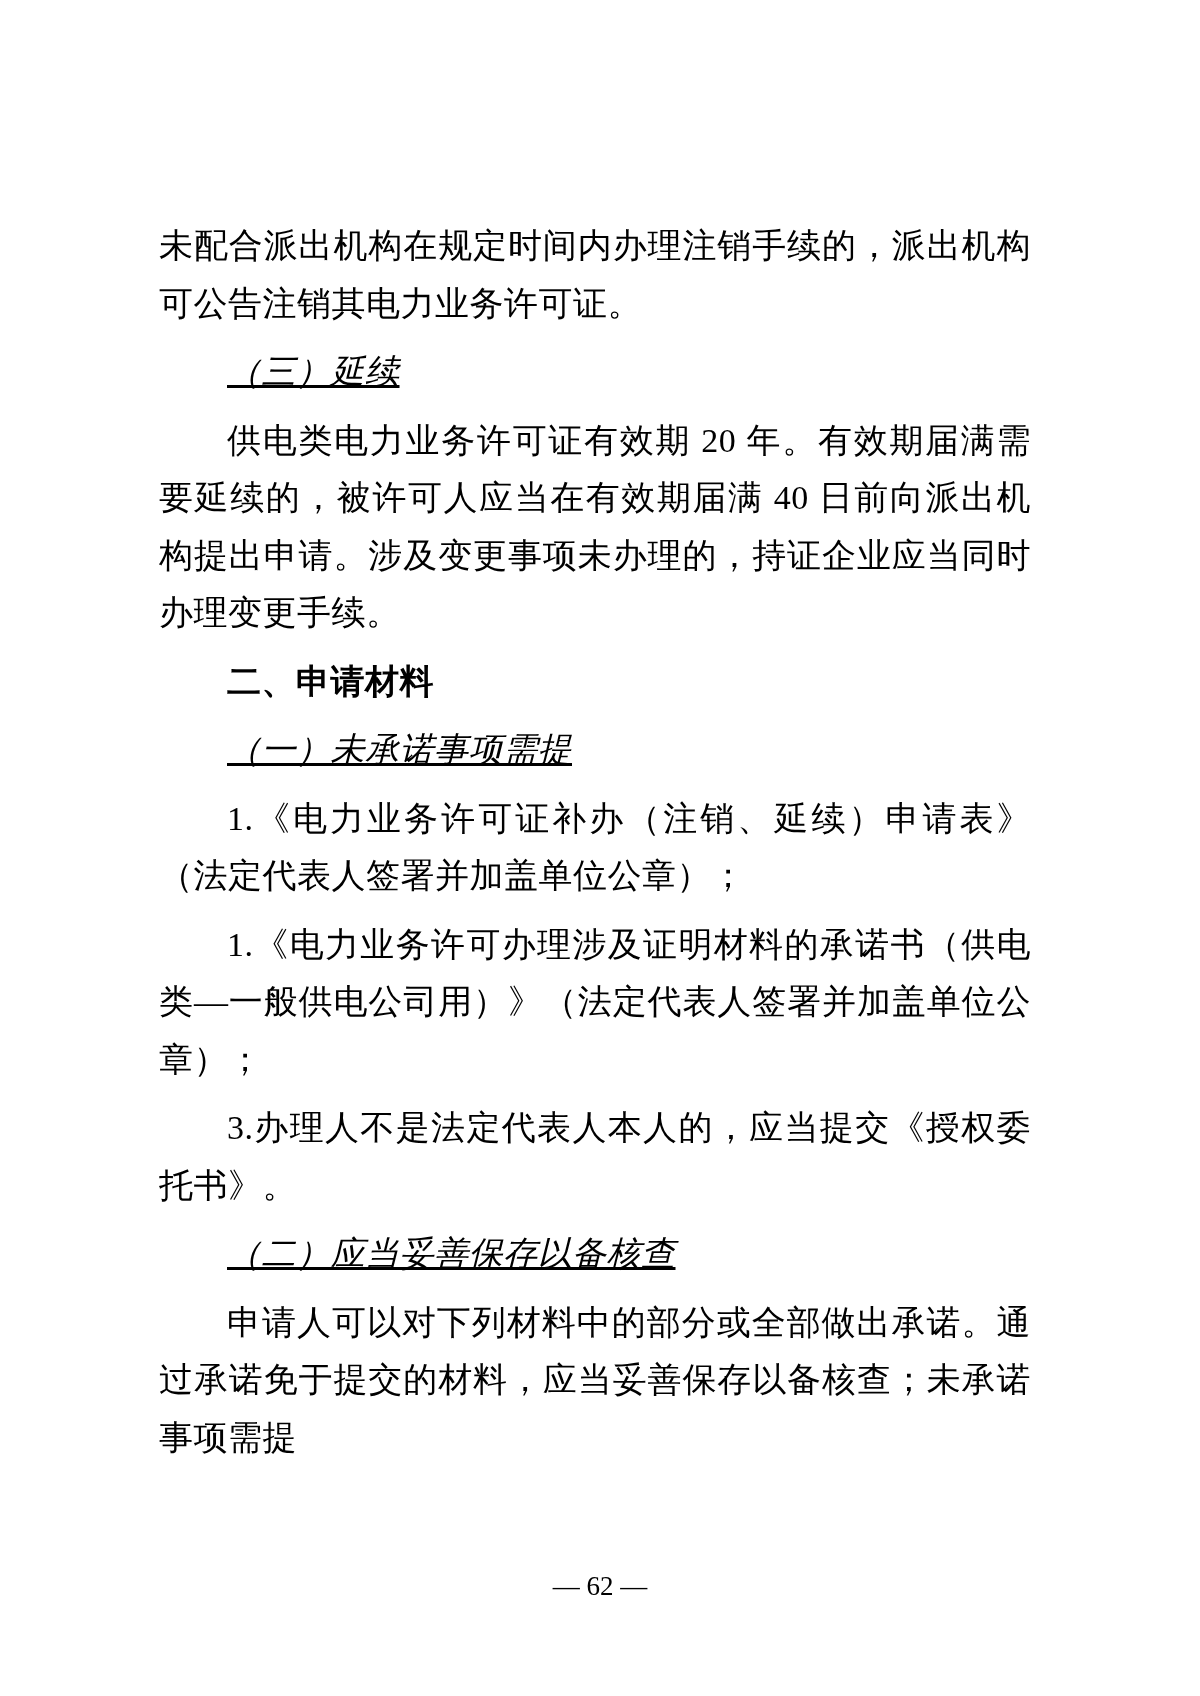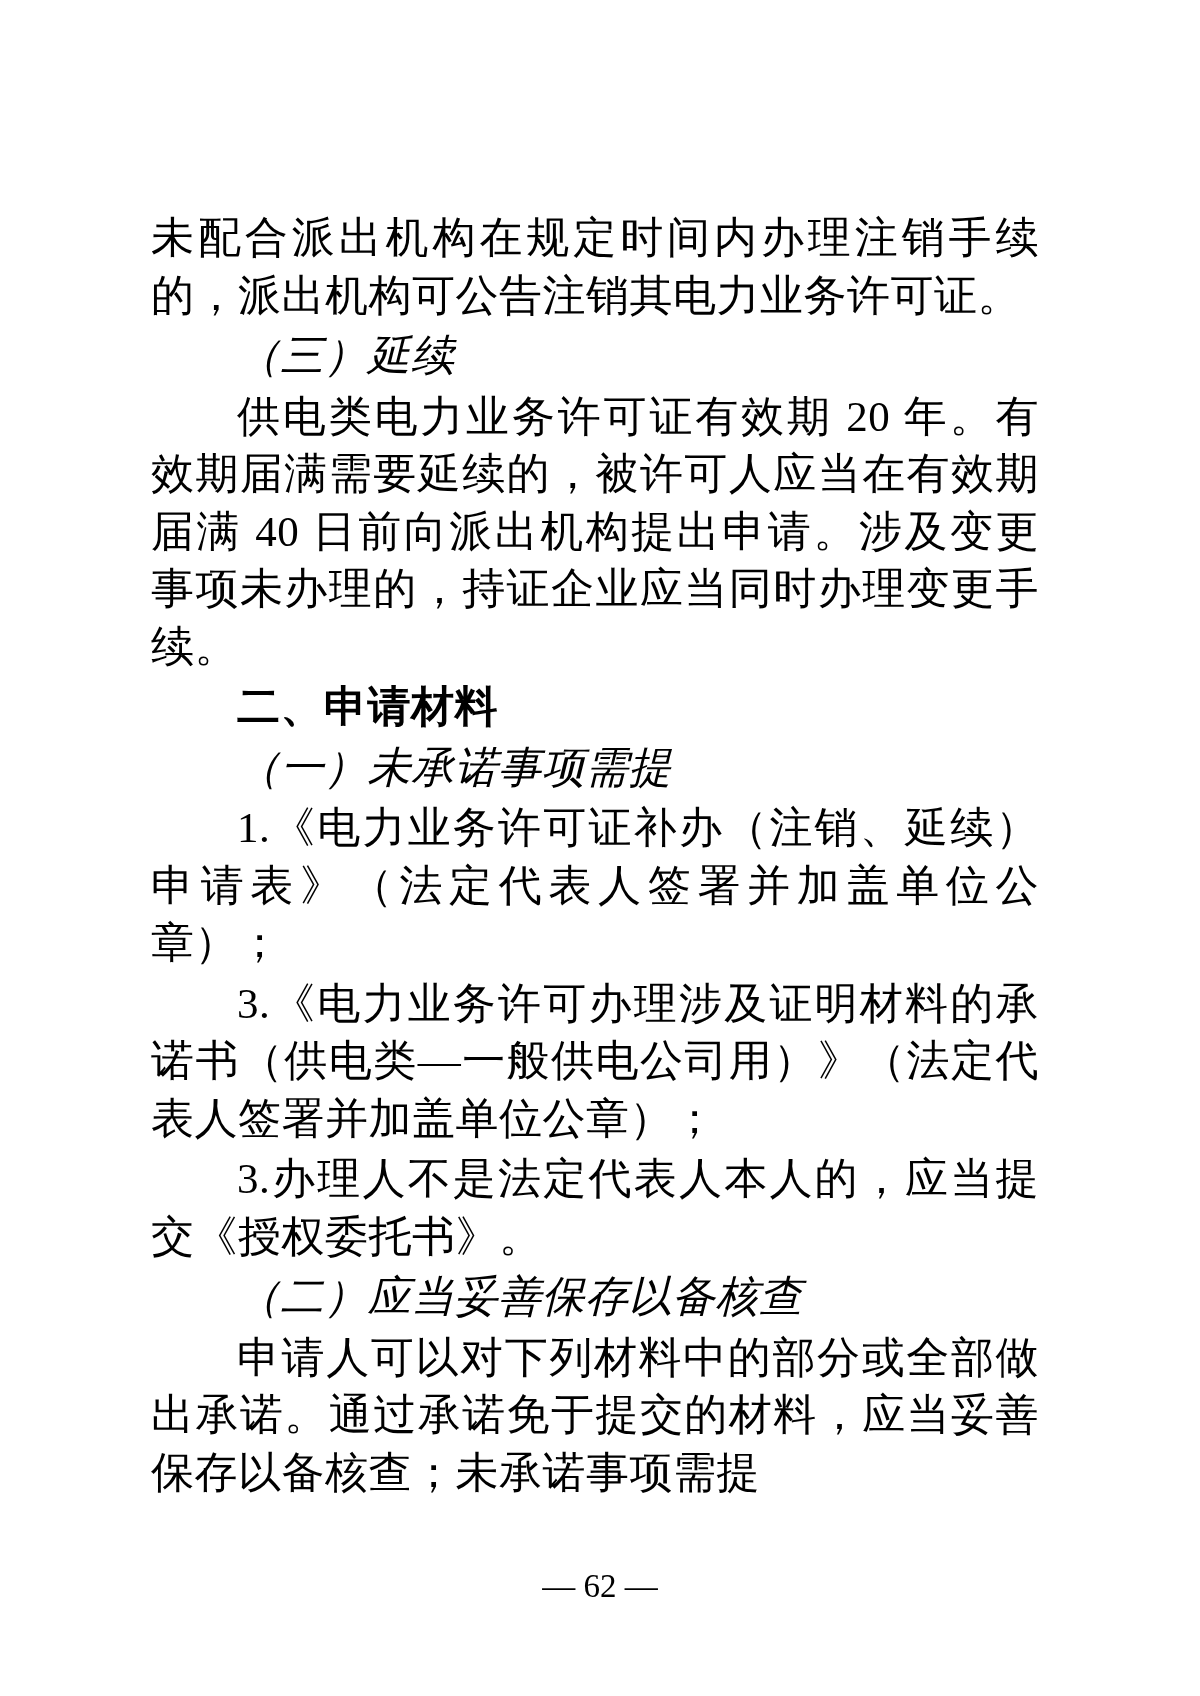--- a/index.html
+++ b/index.html
@@ -17,64 +17,65 @@
     font-family: "Liberation Serif", "DejaVu Serif", serif;
     overflow: hidden;
   }
   .content {
     position: absolute;
     left: 148px;
     top: 206px;
     width: 894px;
   }
   .content p {
-    margin: 3px;
+    margin: 11px;
     padding: 0;
-    font-size: 43px;
+    font-size: 34px;
     line-height: 57.5px;
     text-align: justify;
     text-justify: inter-character;
     letter-spacing: 0.5px;
   }
   .content p.indent {
     text-indent: 2em;
   }
   .kai {
     font-style: italic;
     font-family: "Liberation Serif", "DejaVu Serif", serif;
+    text-decoration: underline;
   }
   .hei-bold {
     font-style: normal;
     font-weight: bold;
     font-family: Liberation Serif, serif;
     letter-spacing: 2px;
   }
   .footer {
     position: absolute;
     left: 0;
     top: 1566px;
     width: 100%;
     text-align: center;
-    font-size: 33px;
+    font-size: 27px;
     line-height: 40px;
     font-family: "Liberation Serif", "DejaVu Serif", serif;
   }
 </style>
 </head>
 <body>
 
 <div class="page">
   <div class="content">
     <p>未配合派出机构在规定时间内办理注销手续的，派出机构可公告注销其电力业务许可证。</p>
     <p class="indent kai">（三）延续</p>
     <p class="indent">供电类电力业务许可证有效期 20 年。有效期届满需要延续的，被许可人应当在有效期届满 40 日前向派出机构提出申请。涉及变更事项未办理的，持证企业应当同时办理变更手续。</p>
     <p class="indent hei-bold">二、申请材料</p>
     <p class="indent kai">（一）未承诺事项需提</p>
     <p class="indent">1.《电力业务许可证补办（注销、延续）申请表》（法定代表人签署并加盖单位公章）；</p>
-    <p class="indent">3.《电力业务许可办理涉及证明材料的承诺书（供电类—一般供电公司用）》（法定代表人签署并加盖单位公章）；</p>
+    <p class="indent">1.《电力业务许可办理涉及证明材料的承诺书（供电类—一般供电公司用）》（法定代表人签署并加盖单位公章）；</p>
     <p class="indent">3.办理人不是法定代表人本人的，应当提交《授权委托书》。</p>
     <p class="indent kai">（二）应当妥善保存以备核查</p>
     <p class="indent">申请人可以对下列材料中的部分或全部做出承诺。通过承诺免于提交的材料，应当妥善保存以备核查；未承诺事项需提</p>
   </div>
   <div class="footer">
     <span>— 62 —</span>
   </div>
 </div>
 
 </body></html>

